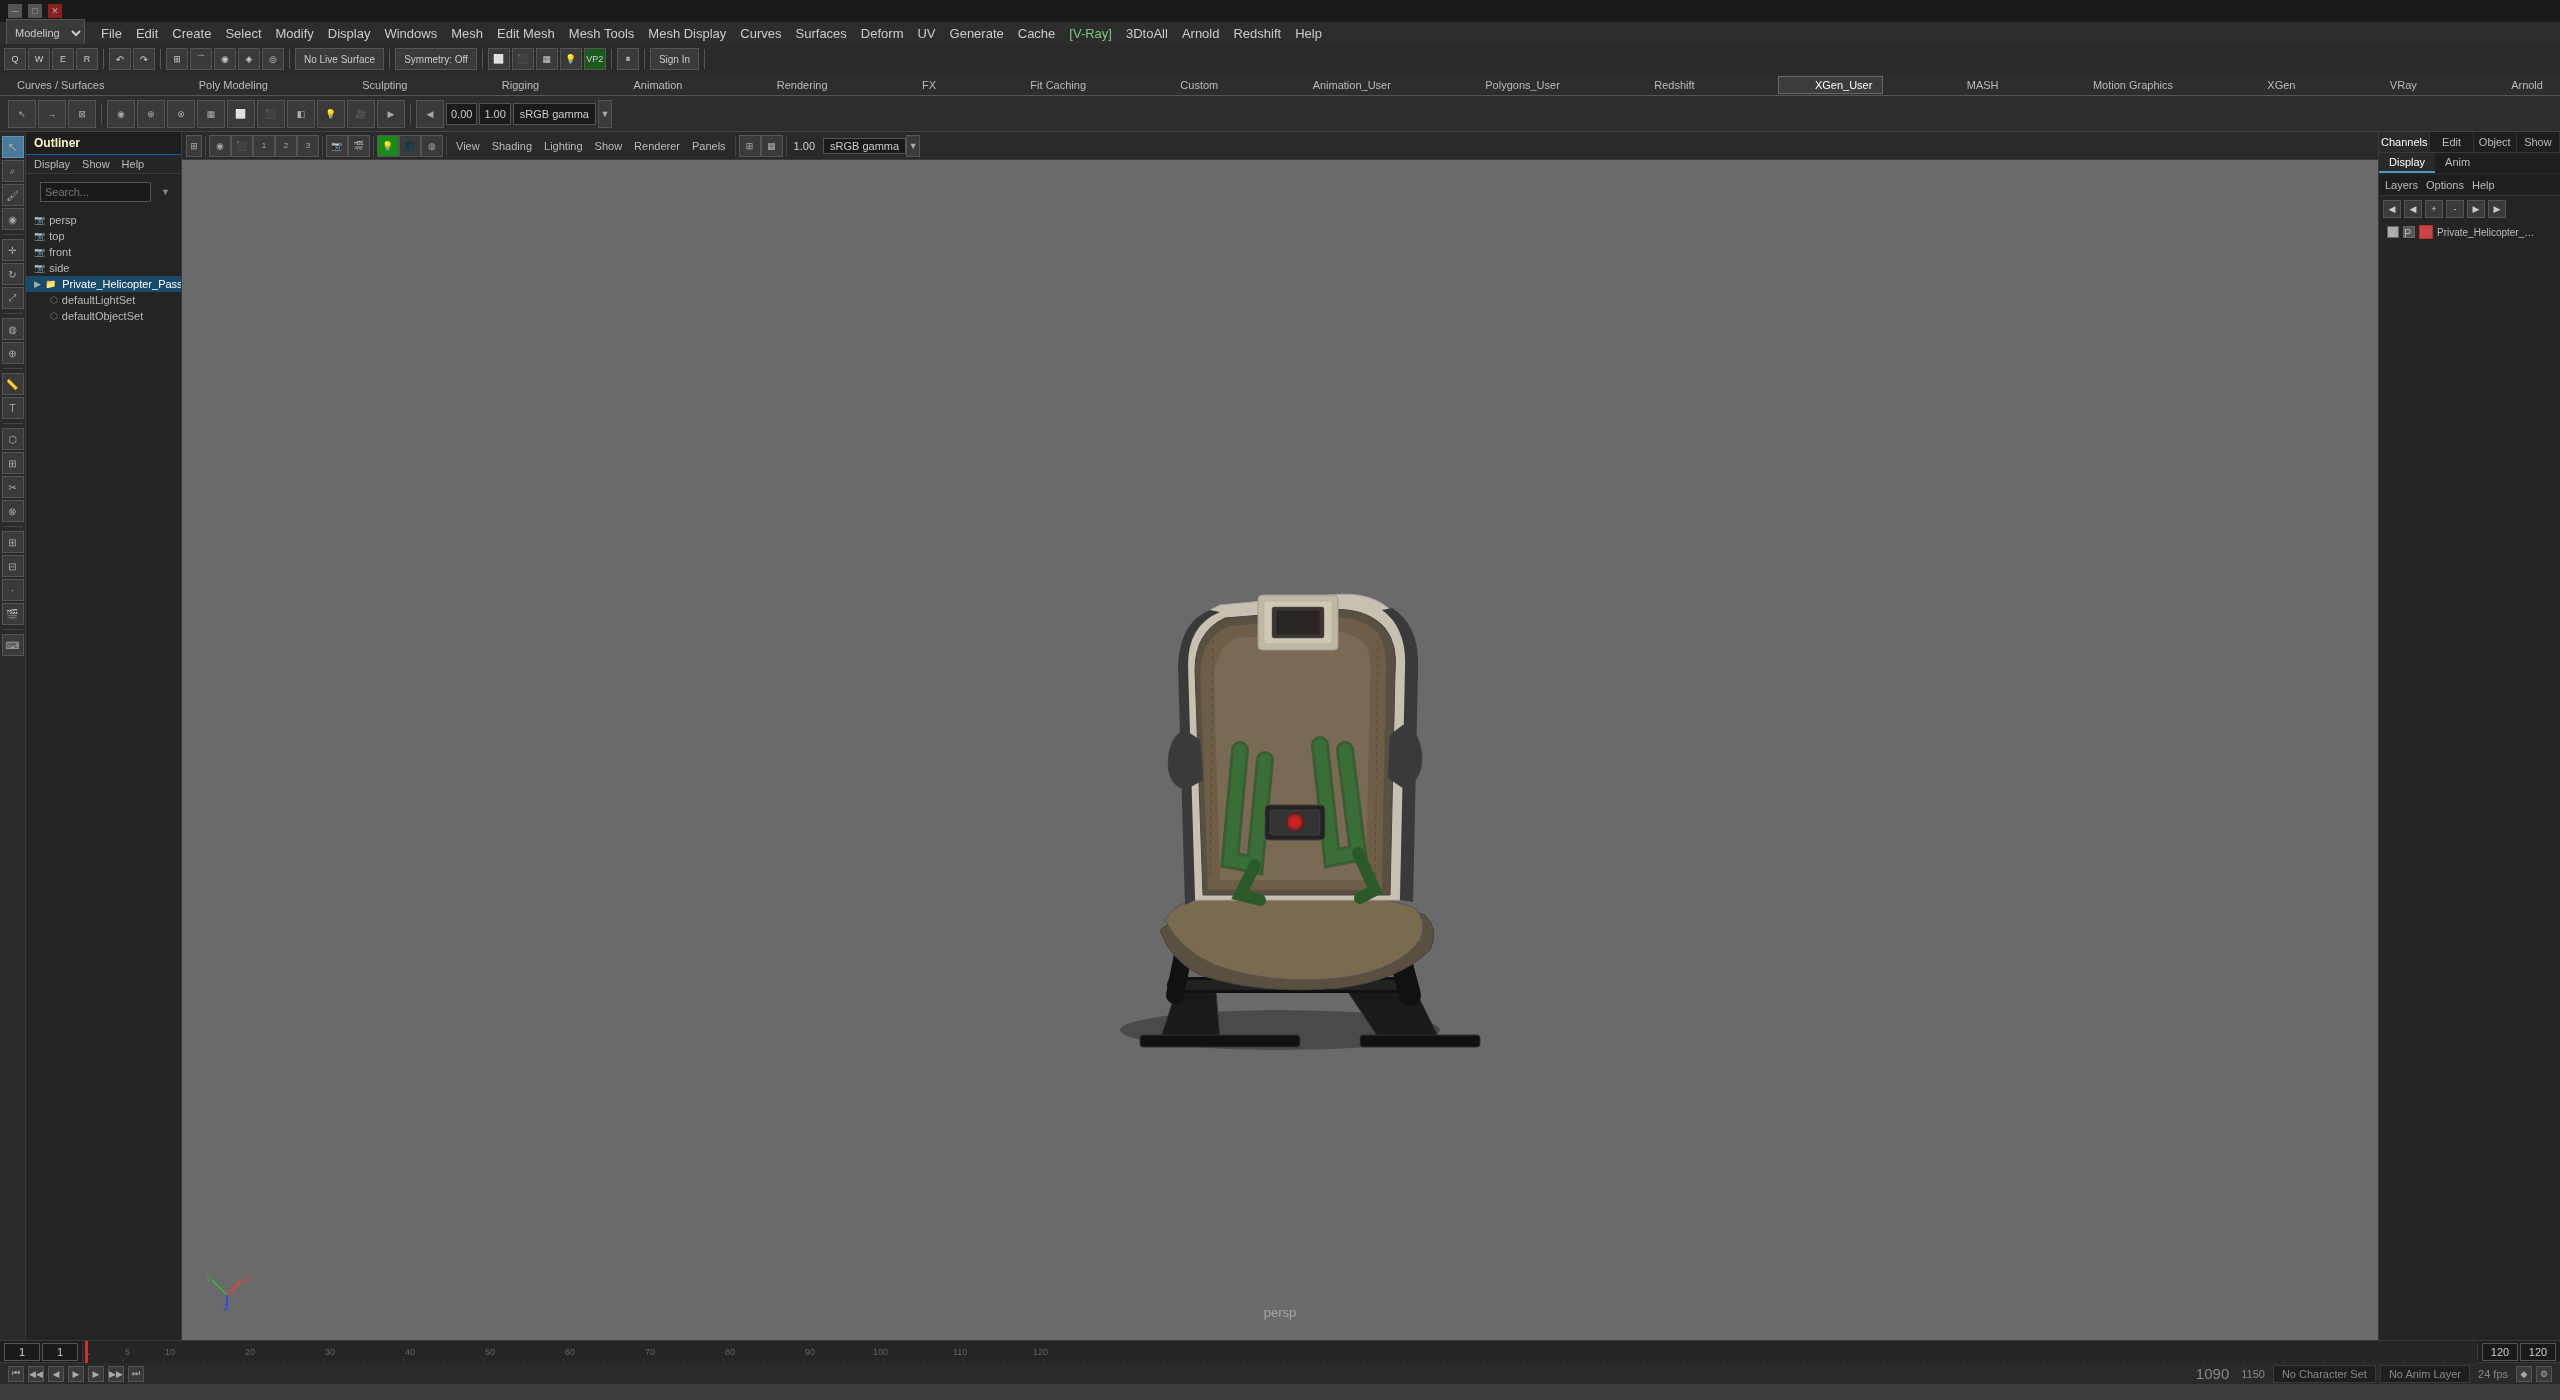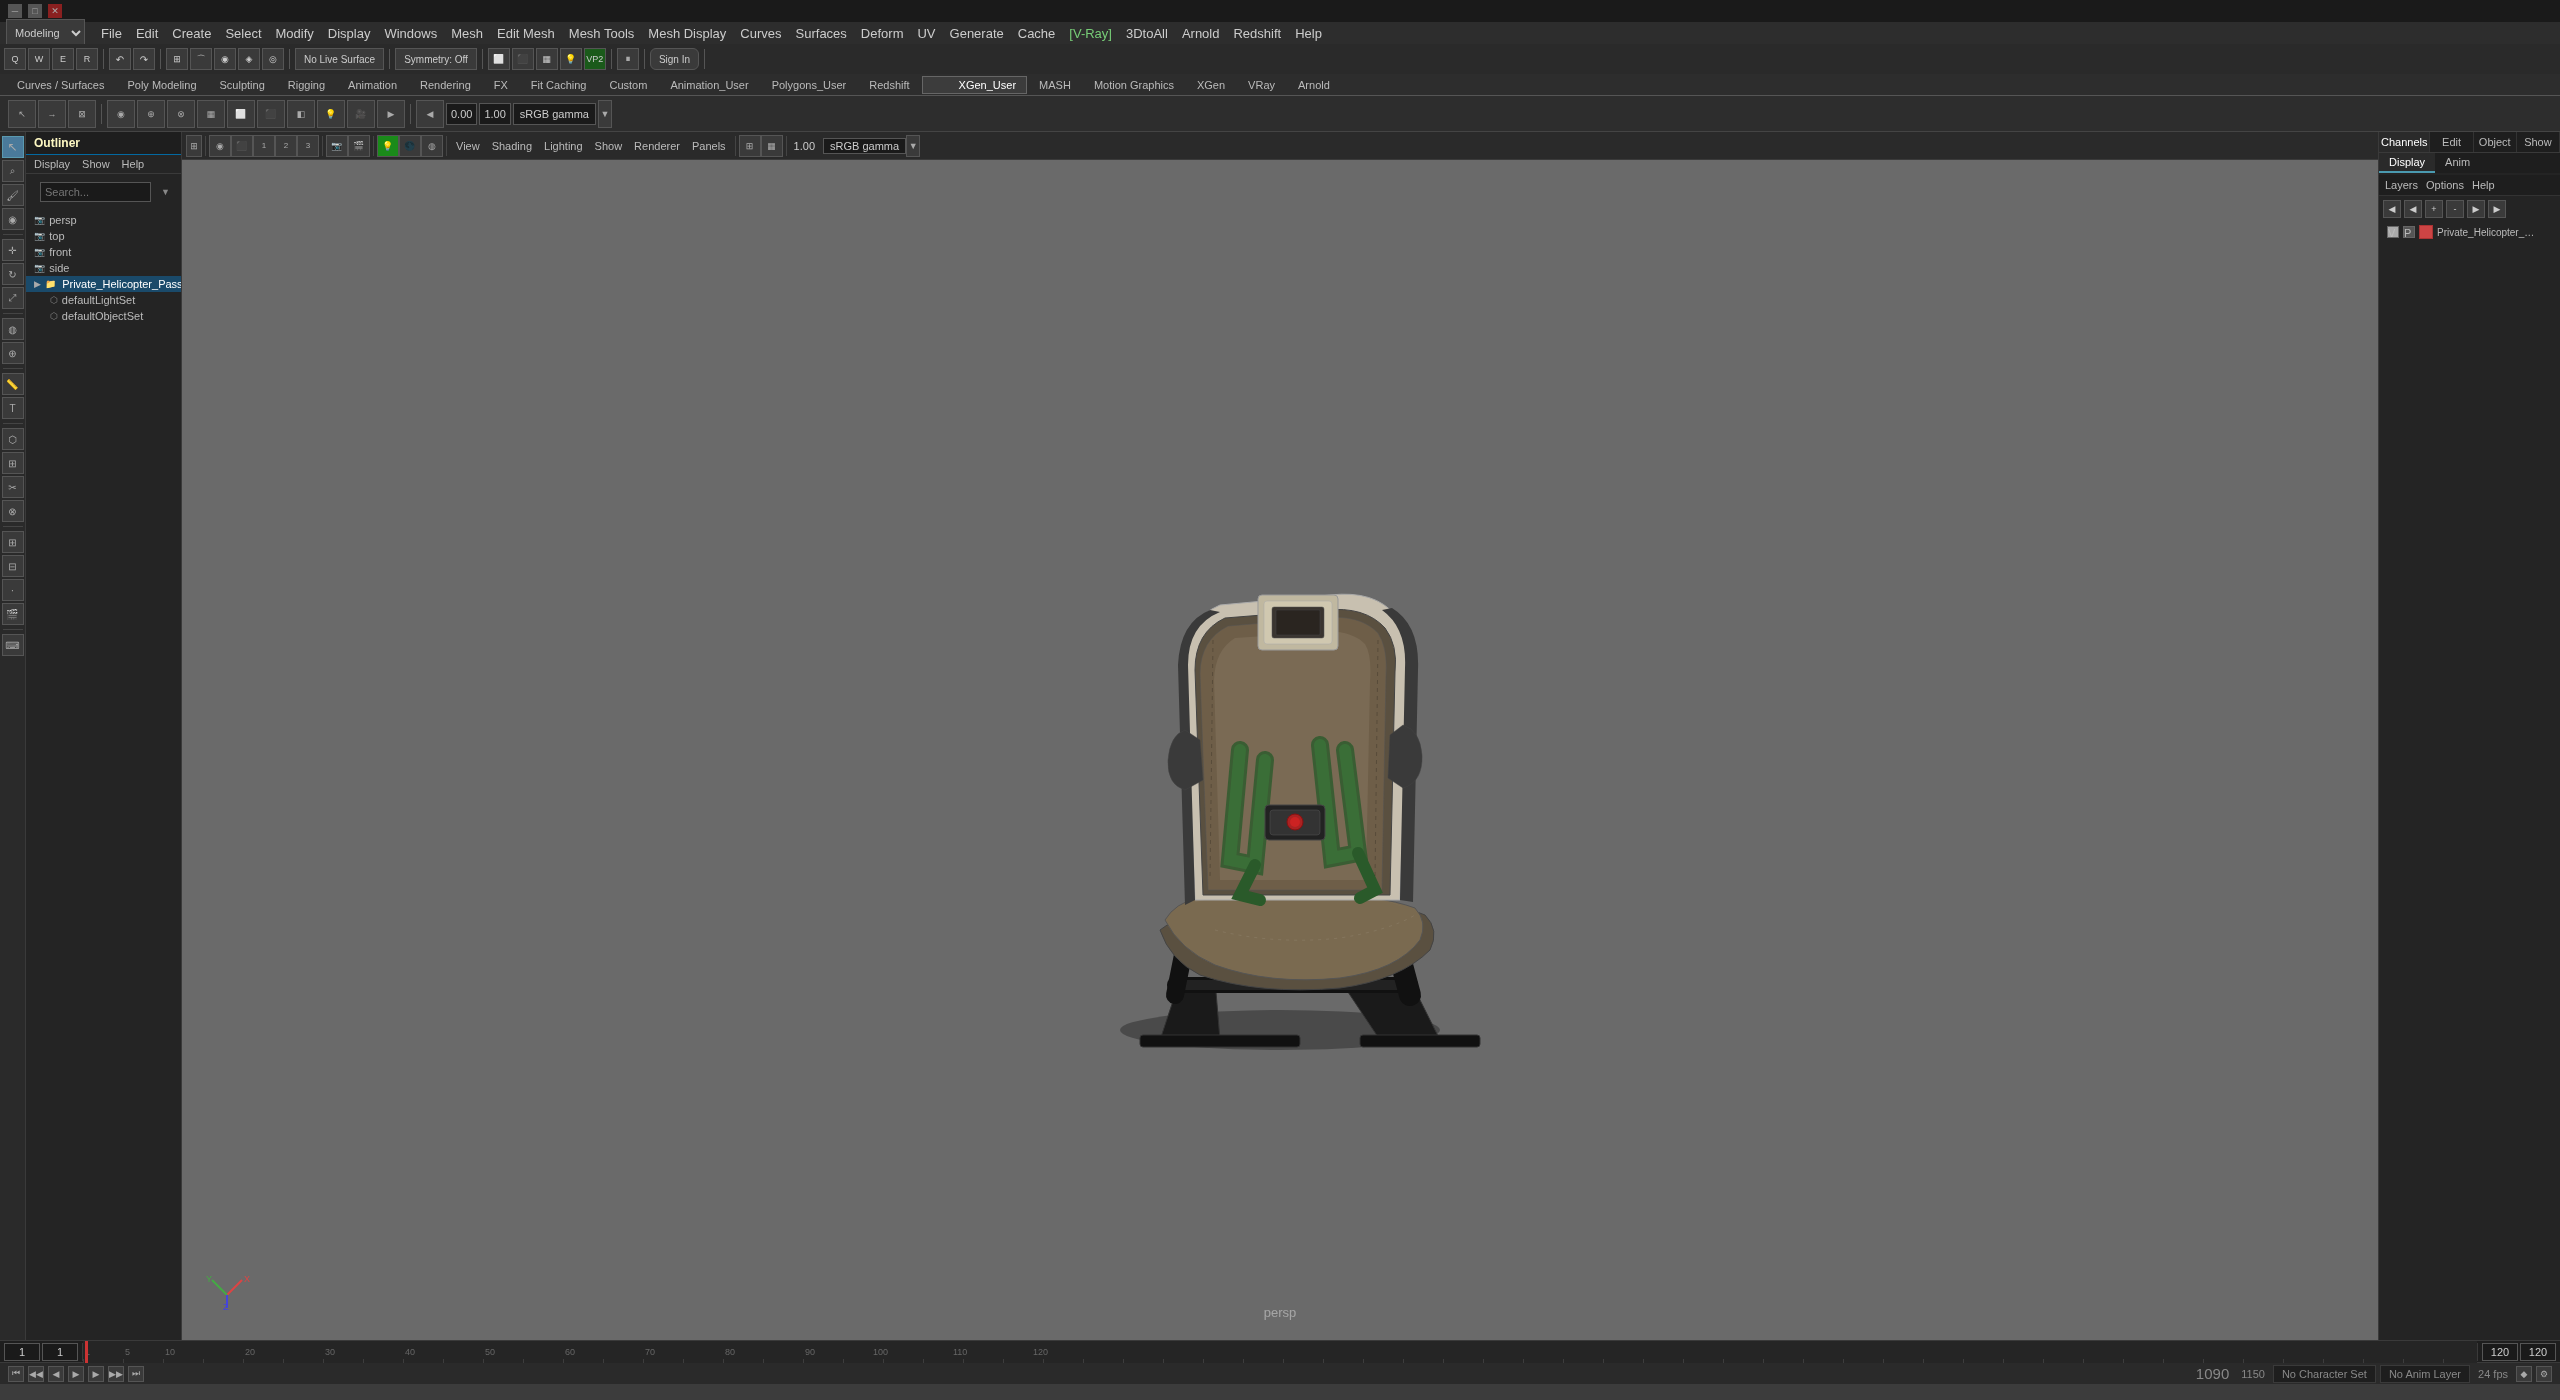--- a/index.html
+++ b/index.html
@@ -108,22 +108,23 @@
       width: 100%;
       height: 22px;
       background: #2d2d2d;
       display: flex;
       align-items: center;
       padding: 0 6px;
       position: absolute;
       top: 74px;
       left: 0;
       z-index: 100;
-      gap: 1px;
+      gap: 18px;
       border-bottom: 1px solid #555;
+      justify-content: space-between;
     }
     .shelf-tab {
       padding: 2px 10px;
       font-size: 11px;
       color: #bbbbbb;
       cursor: pointer;
       border: 1px solid transparent;
       white-space: nowrap;
     }
     .shelf-tab.active {
@@ -547,21 +548,21 @@
 
     <div class="toolbar-btn" style="font-size:9px;">⬜</div>
     <div class="toolbar-btn" style="font-size:9px;">⬛</div>
     <div class="toolbar-btn" style="font-size:9px;">▦</div>
     <div class="toolbar-btn" style="font-size:9px;">💡</div>
     <div class="toolbar-btn active" style="background:#1a5a1a;font-size:9px;">VP2</div>
     <div class="toolbar-sep"></div>
     <div class="toolbar-btn">⏸</div>
     <div class="toolbar-sep"></div>
 
-    <div class="toolbar-btn" style="width:auto;padding:0 8px;border-radius:6px;">
+    <div class="toolbar-btn" style="width:auto;padding:0 8px;">
       <span>Sign In</span>
     </div>
     <div class="toolbar-sep"></div>
   </div>
 
   <div id="shelf-tabs">
     <div class="shelf-tab">Curves / Surfaces</div>
     <div class="shelf-tab">Poly Modeling</div>
     <div class="shelf-tab">Sculpting</div>
     <div class="shelf-tab">Rigging</div>

